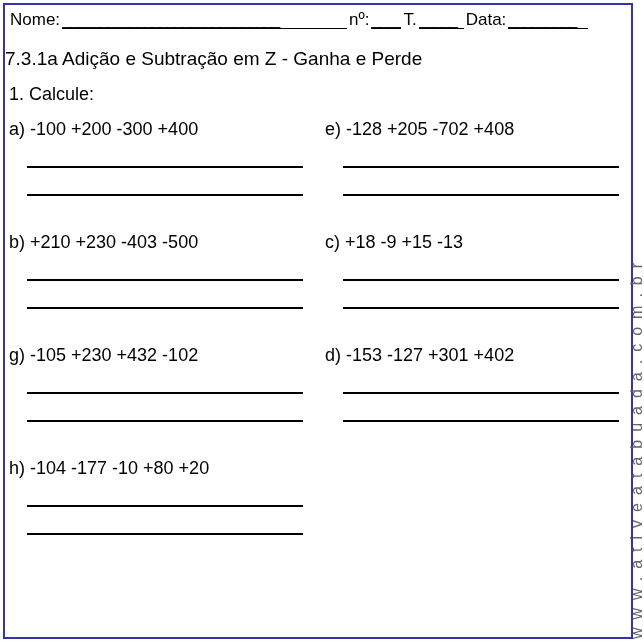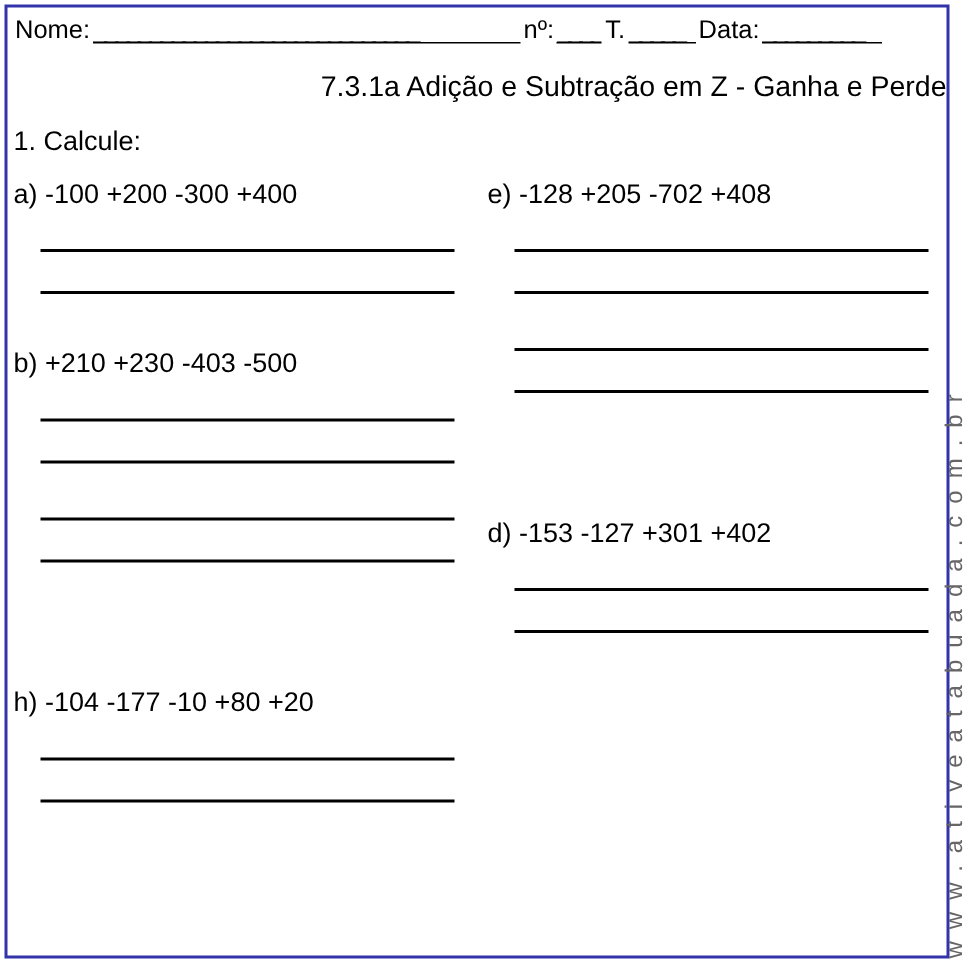--- a/index.html
+++ b/index.html
@@ -26,21 +26,21 @@
       padding: 0 5px;
       gap: 2px;
     }
     .field-label { white-space: nowrap; }
     .u-nome { width: 285px; border-bottom: 1px solid #000; letter-spacing: -2px; }
     .u-no { width: 30px; border-bottom: 1px solid #000; letter-spacing: -2px; }
     .u-t { width: 45px; border-bottom: 1px solid #000; letter-spacing: -2px; }
     .u-data { width: 80px; border-bottom: 1px solid #000; letter-spacing: -2px; }
     .dashline { overflow: hidden; height: 1.1em; }
     .title {
-      text-align: right;
+      text-align: left;
       font-size: 19px;
       margin-top: 18px;
       margin-bottom: 14px;
     }
     .instruction {
       font-size: 18px;
       padding-left: 4px;
       margin-bottom: 14px;
     }
     .problems {
@@ -112,25 +112,27 @@
     </div>
 
     <div class="problem">
       <div class="problem-text">b) +210 +230 -403 -500</div>
       <div class="answer-line"></div>
       <div class="answer-line"></div>
     </div>
 
 
     <div class="problem">
+      <div class="problem-text">c) +18 -9 +15 -13</div>
       <div class="answer-line"></div>
       <div class="answer-line"></div>
     </div>
 
     <div class="problem">
+      <div class="problem-text">g) -105 +230 +432 -102</div>
       <div class="answer-line"></div>
       <div class="answer-line"></div>
     </div>
 
     <div class="problem">
       <div class="problem-text">d) -153 -127 +301 +402</div>
       <div class="answer-line"></div>
       <div class="answer-line"></div>
     </div>
 

